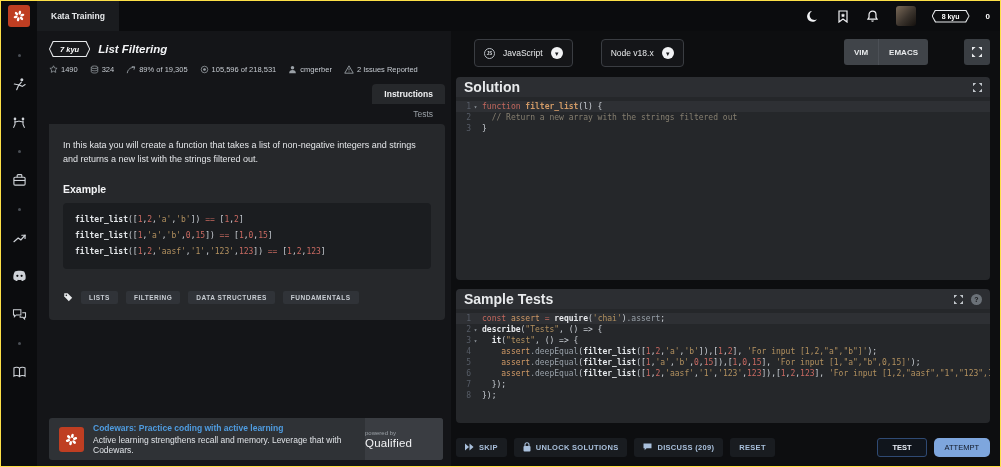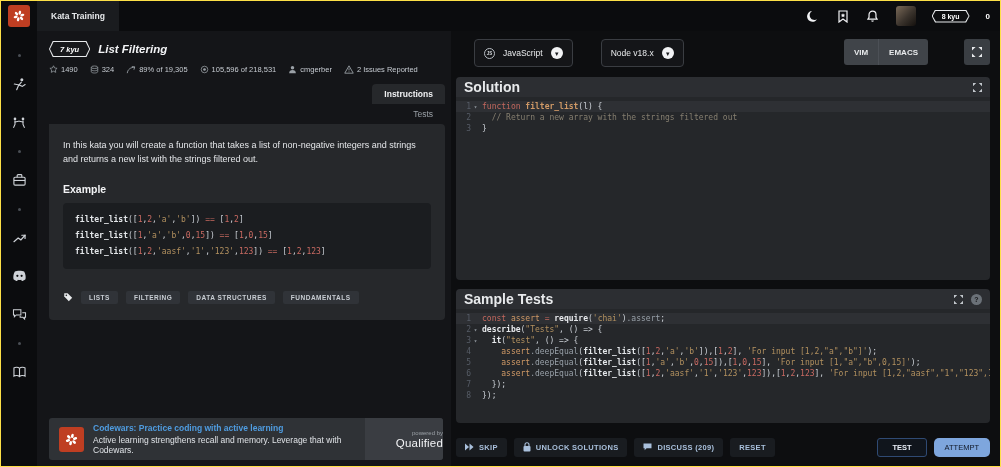--- a/index.html
+++ b/index.html
@@ -49,21 +49,21 @@
   .tags-row { display:flex; align-items:center; gap:8px; margin-top:22px; }
   .tag-pill { background:#303338; border-radius:2px; padding:3px 8px; color:#c8cdd3; font-size:6.5px; font-weight:bold; letter-spacing:0.5px; cursor:pointer; white-space:nowrap; }
   .left-spacer { flex:1; }
 
   .ad { height:42px; background:#2f3236; border-radius:3px; display:flex; align-items:stretch; overflow:hidden; margin:0 2px 2px 0; }
   .ad-left { flex:1; display:flex; align-items:center; gap:9px; padding:0 10px; }
   .ad-logo { width:25px; height:25px; border-radius:3px; background:#bf3e22; display:flex; align-items:center; justify-content:center; flex:0 0 auto; }
   .ad-texts { display:flex; flex-direction:column; gap:2px; }
   .ad-link { color:#4f9ce0; font-size:8.5px; font-weight:bold; cursor:pointer; }
   .ad-body { color:#dfe2e6; font-size:8.5px; }
-  .ad-right { width:78px; background:#3a3d42; display:flex; flex-direction:column; align-items:flex-end; justify-content:center; gap:1px; cursor:pointer; }
+  .ad-right { width:78px; background:#3a3d42; display:flex; flex-direction:column; align-items:flex-start; justify-content:center; gap:1px; cursor:pointer; }
   .powered-by { color:#9aa0a6; font-size:6px; }
   .qualified { color:#f2f3f5; font-size:11.5px; letter-spacing:0.2px; }
 
   
   .right-panel { flex:1; display:flex; flex-direction:column; padding:8px 10px 4px 5px; min-width:0; }
   .rp-header { display:flex; gap:28px; height:30px; flex:0 0 30px; margin-bottom:8px;padding-left:18px; }
   .dd { display:flex; align-items:center; gap:8px; height:28px; padding:0 9px; border:1px solid #3a3d42; border-radius:4px; background:#141518; color:#e8eaec; font-size:8.5px; cursor:pointer; }
   .dd-chevron { width:12px; height:12px; border-radius:50%; background:#f2f3f5; color:#17181b; font-size:7px; display:flex; align-items:center; justify-content:center; line-height:1; }
   .js-badge { width:11px; height:11px; border:1px solid #b9bec4; border-radius:50%; color:#d4d8dc; font-size:4.5px; font-weight:bold; display:flex; align-items:center; justify-content:center; }
   .rp-spacer { flex:1; }

